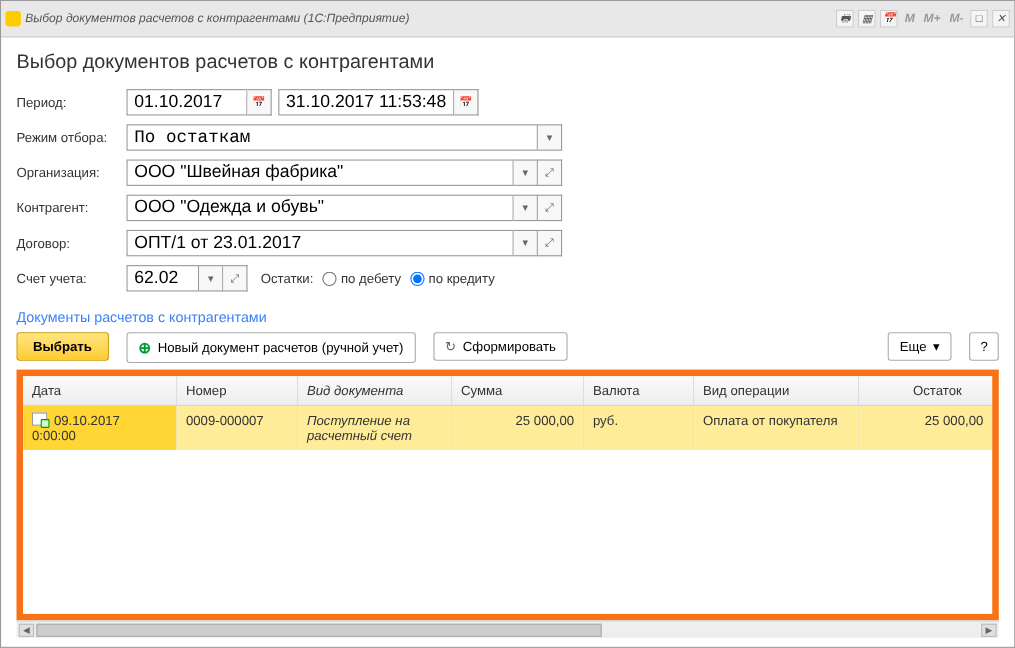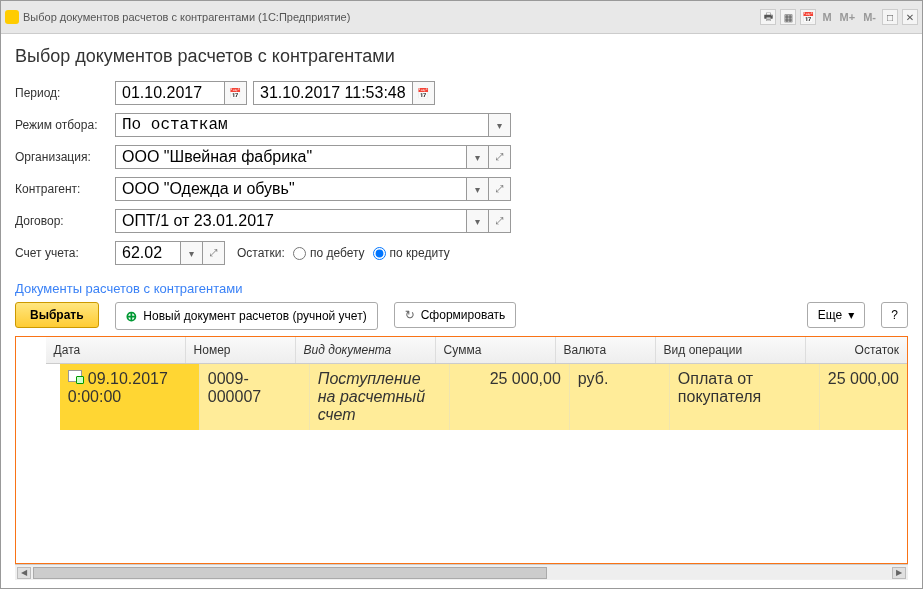--- a/index.html
+++ b/index.html
@@ -1,18 +1,18 @@
 <!DOCTYPE html>
 <html><head>
 <meta charset="utf-8">
 <style>
 * { box-sizing: border-box; margin: 0; padding: 0; }
 body { font-family: Arial, sans-serif; font-size: 12px; background: #fff; color: #333; }
 .window { width: 923px; height: 589px; border: 1px solid #999; display: flex; flex-direction: column; background: #fff; }
-.titlebar { height: 22px; background: #e8e8e8; display: flex; align-items: center; padding: 16px 4px; font-size: 11px; color: #555; border-bottom: 1px solid #ccc; }
+.titlebar { height: 22px; background: #e8e8e8; display: flex; align-items: center; padding: 16px 4px; font-size: 11px; color: #555; border-bottom: 1px solid #ccc; font-style: italic; }
 .titlebar .logo { width: 14px; height: 14px; background: #ffcc00; border-radius: 3px; margin-right: 4px; }
 .titlebar .title { flex: 1; }
 .titlebar .controls { display: flex; gap: 4px; align-items: center; }
 .titlebar .btn { width: 16px; height: 16px; border: 1px solid #ccc; background: #f5f5f5; display: flex; align-items: center; justify-content: center; font-size: 10px; cursor: pointer; }
 .titlebar .mbtn { font-weight: bold; color: #999; font-size: 11px; padding: 0 2px; cursor: pointer; }
 .content { flex: 1; padding: 12px 14px 8px 14px; display: flex; flex-direction: column; overflow: hidden; }
 .page-title { font-size: 18px; font-weight: normal; margin-bottom: 14px; color: #333; }
 .form-row { display: flex; align-items: center; margin-bottom: 8px; }
 .form-label { width: 100px; color: #333; }
 .input-group { display: flex; }
@@ -22,27 +22,27 @@
 .radio-group { display: flex; align-items: center; gap: 8px; margin-left: 12px; }
 .radio-group label { display: flex; align-items: center; gap: 4px; cursor: pointer; }
 .radio-group input[type=radio] { cursor: pointer; }
 .section-title { color: #3b82f6; font-size: 13px; margin-top: 8px; margin-bottom: 6px; }
 .toolbar { display: flex; align-items: flex-start; gap: 16px; margin-bottom: 0; }
 .btn-primary { background: linear-gradient(#ffe680, #ffcc33); border: 1px solid #cc9900; padding: 5px 14px; font-weight: bold; font-size: 12px; cursor: pointer; border-radius: 3px; }
 .btn-secondary { background: #fff; border: 1px solid #aaa; padding: 5px 10px; font-size: 12px; cursor: pointer; border-radius: 3px; display: flex; align-items: center; gap: 6px; }
 .plus-icon { color: #009933; font-weight: bold; font-size: 14px; }
 .refresh-icon { color: #666; }
 .toolbar-spacer { flex: 1; }
-.table-wrap { border: 1px solid #f97316; margin-top: 6px; flex: 1; display: flex; flex-direction: column; overflow: hidden; align-items: flex-end; }
+.table-wrap { border: 6px solid #f97316; margin-top: 6px; flex: 1; display: flex; flex-direction: column; overflow: hidden; }
 .table-head { display: flex; background: linear-gradient(#fafafa, #eee); border-bottom: 1px solid #ccc; }
 .th { padding: 6px 8px; font-size: 12px; color: #333; border-right: 1px solid #ddd; }
 .th:last-child { border-right: none; margin-left: 41px; }
 .table-body { flex: 1; overflow-y: auto; background: #fff; }
 .tr { display: flex; }
-.td { padding: 6px 8px; font-size: 16px; border-right: 1px solid #f0e5b0; }
+.td { padding: 6px 8px; font-size: 12px; border-right: 1px solid #f0e5b0; }
 .td:last-child { border-right: none; }
 .tr.selected .td { background: #ffec99; }
 .tr.selected .td.cell-date { background: #ffd633; }
 .td.num { text-align: right; }
 .doc-icon { display: inline-block; width: 14px; height: 12px; background: #fff; border: 1px solid #999; margin-right: 6px; vertical-align: top; position: relative; }
 .doc-icon::after { content: ""; position: absolute; right: -3px; bottom: -3px; width: 6px; height: 6px; border: 1px solid #090; background: #cfc; border-radius: 1px; }
 .col-date { width: 140px; }
 .col-num { width: 110px; }
 .col-doctype { width: 140px; font-style: italic; }
 .col-sum { width: 120px; }

